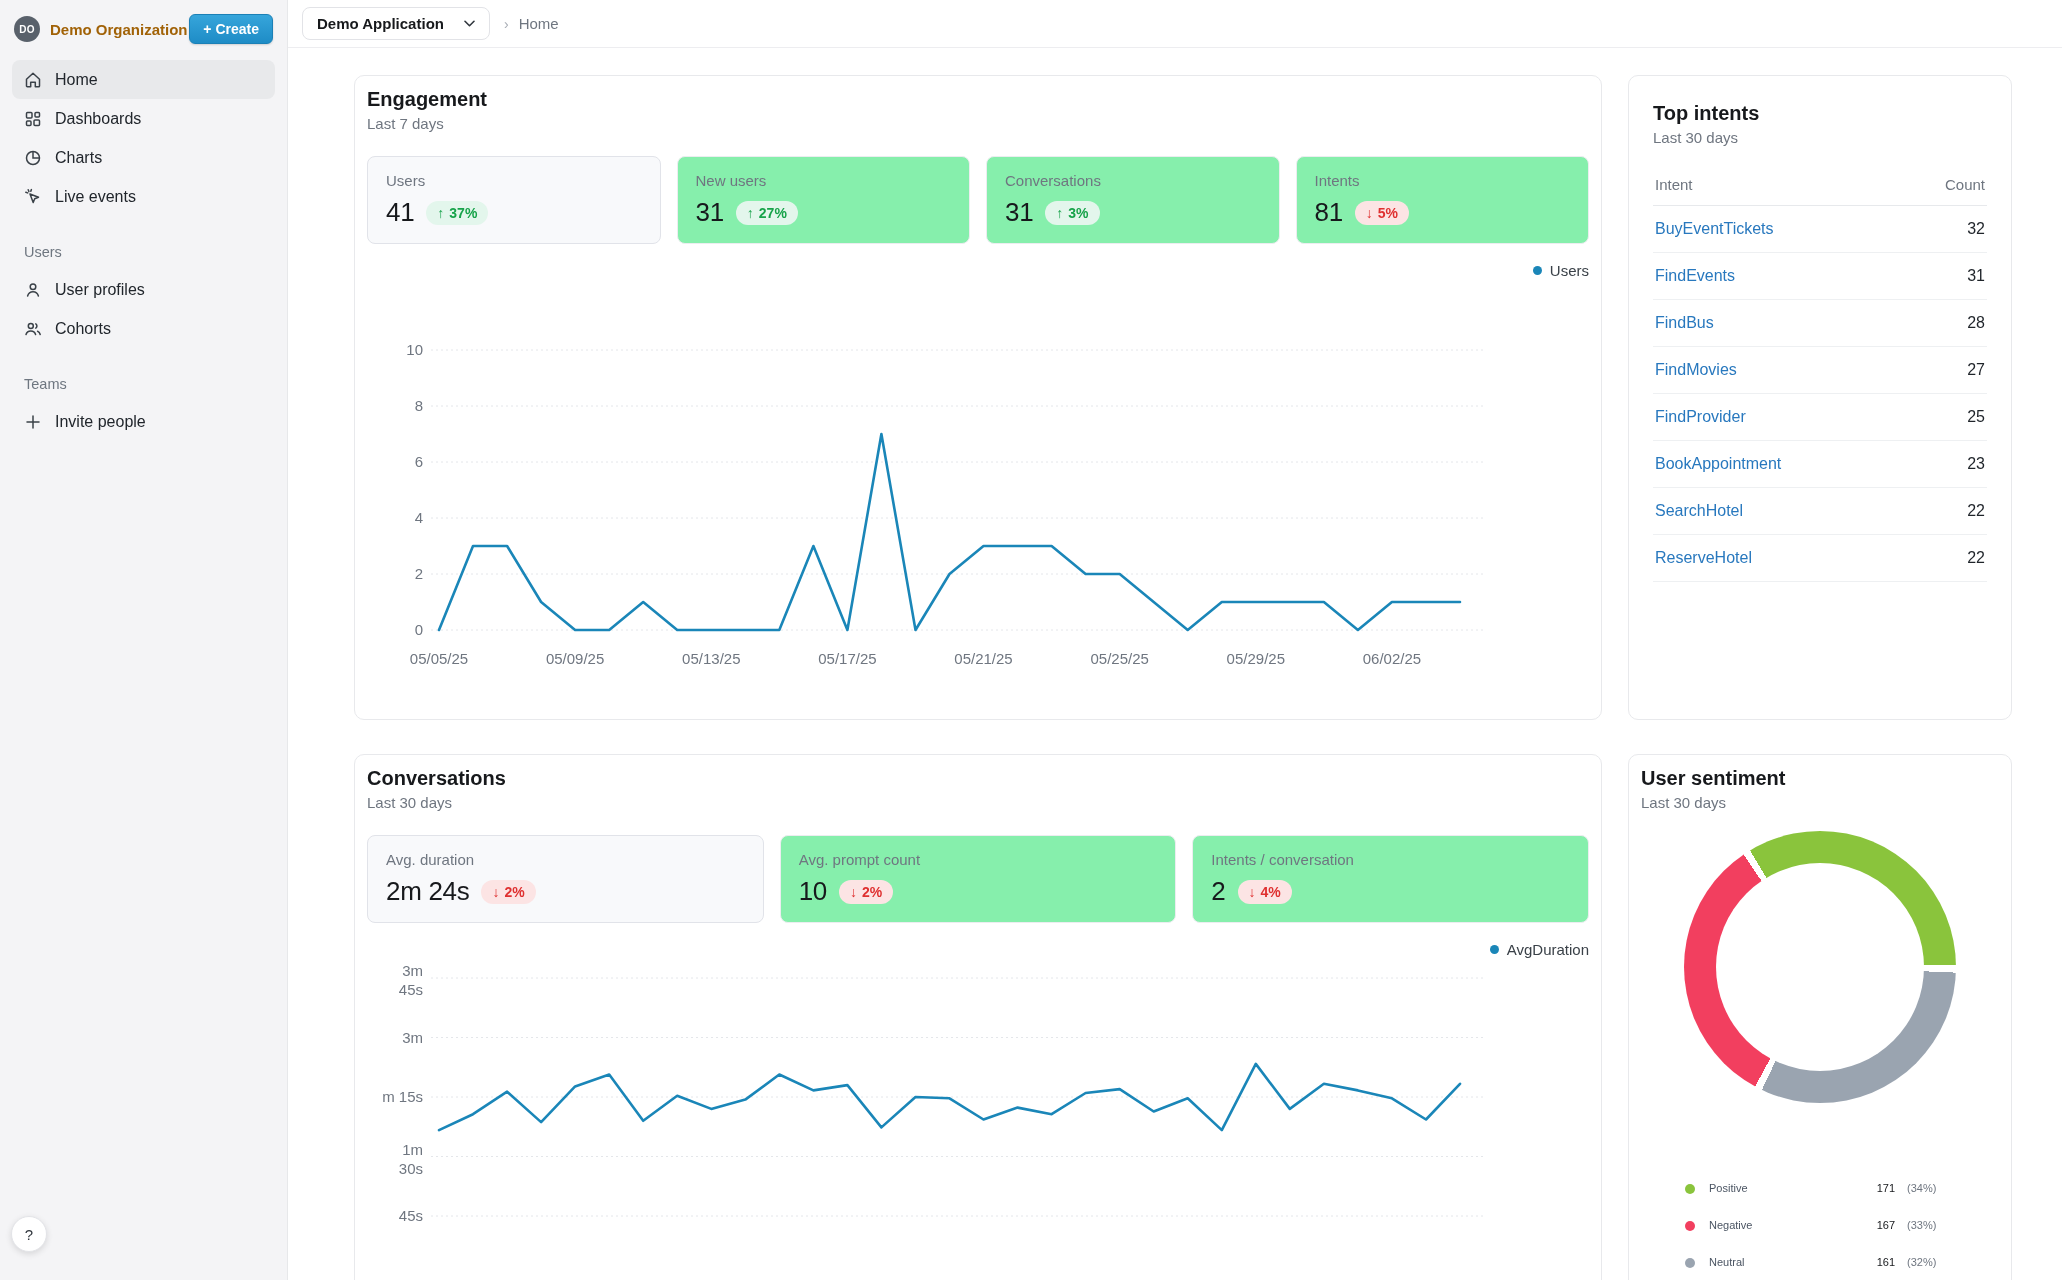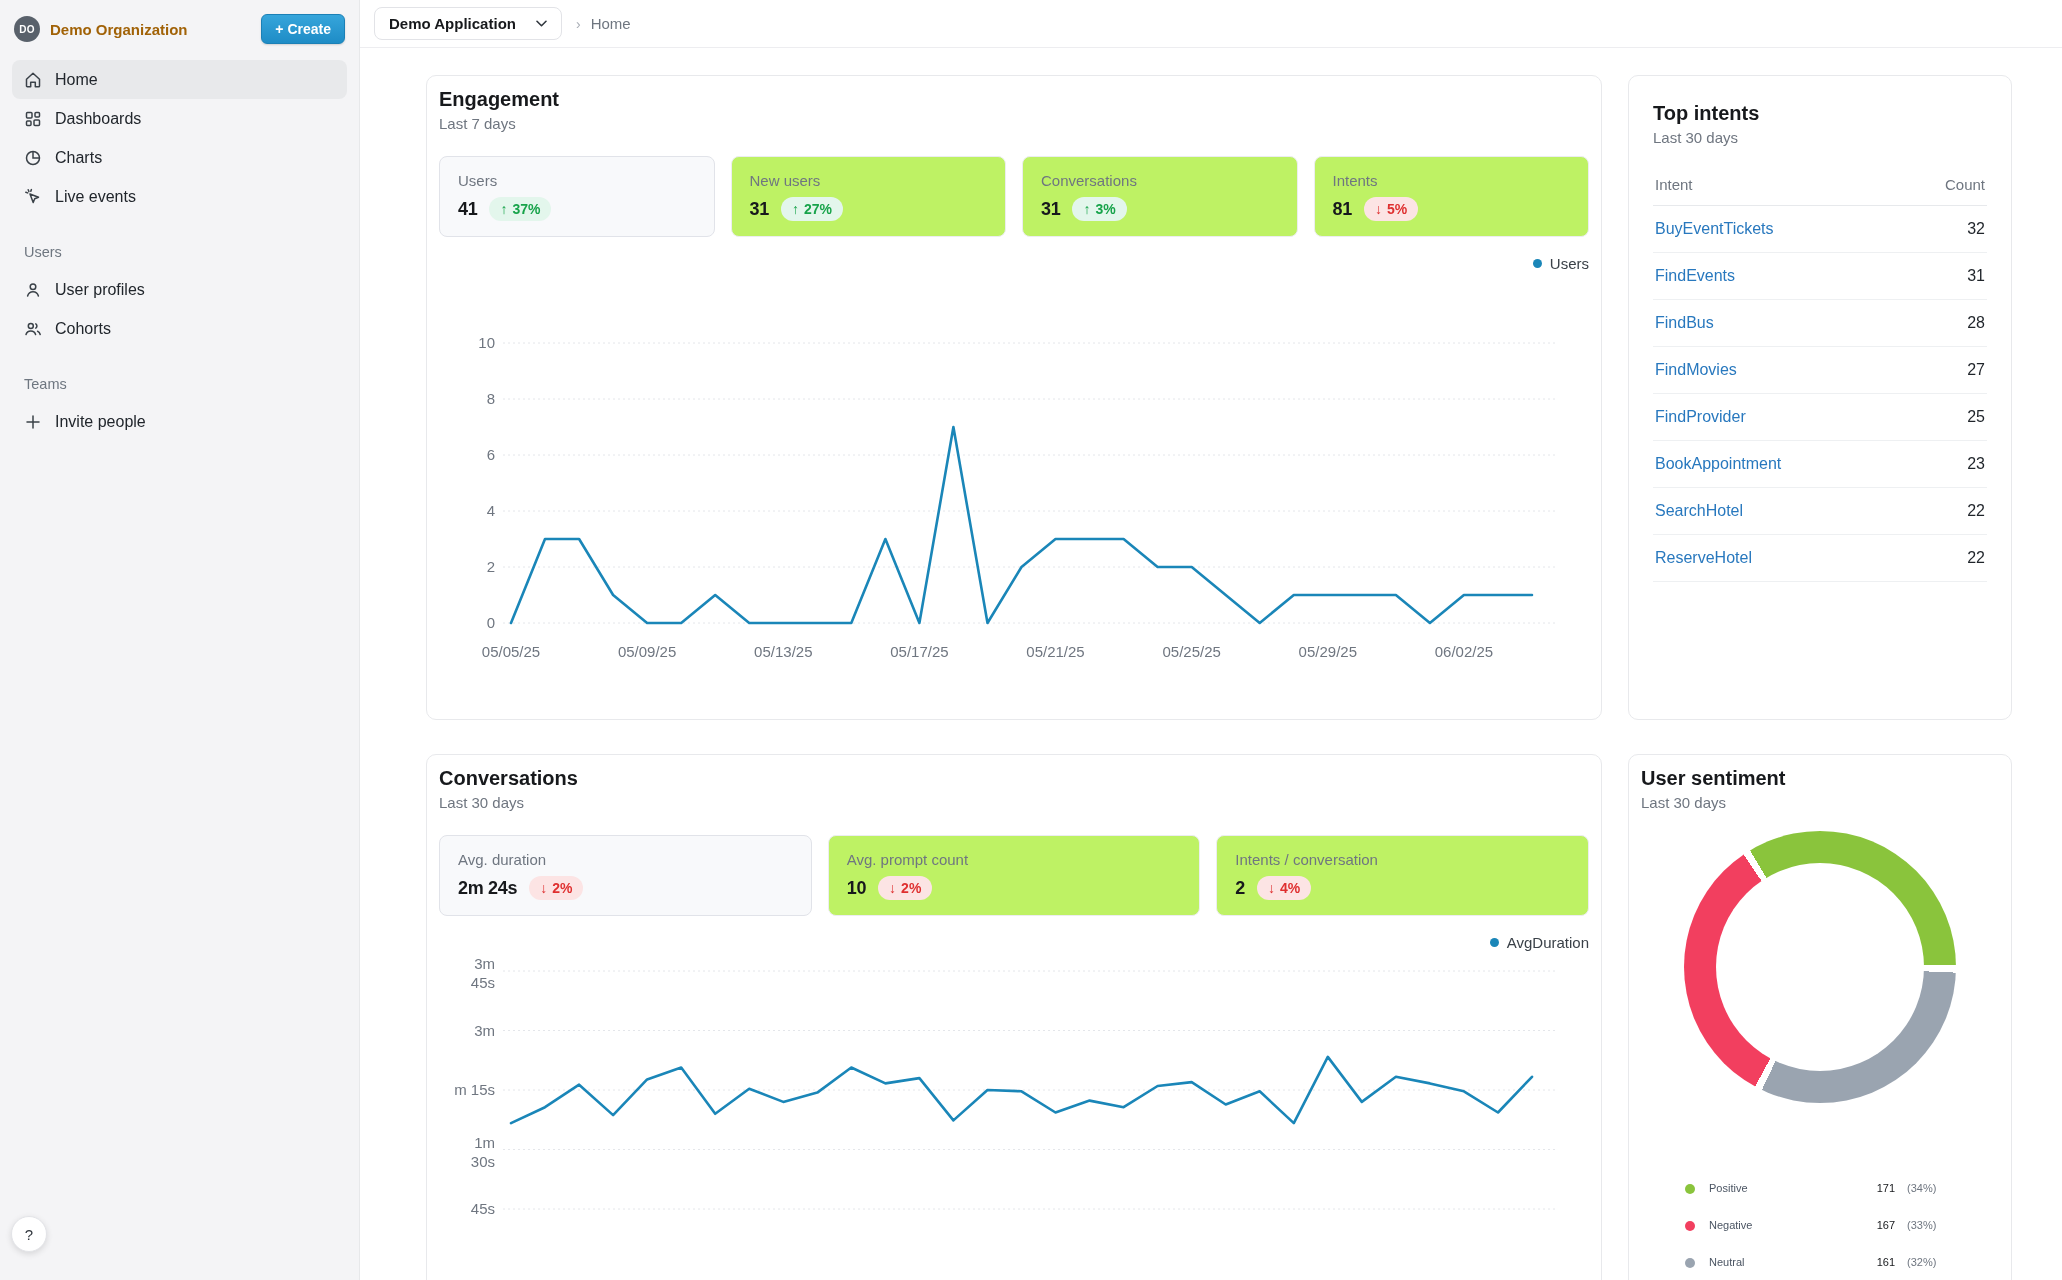--- a/index.html
+++ b/index.html
@@ -1,21 +1,21 @@
 <!DOCTYPE html>
 <html style="--chart-line: #1a86b8; --link-blue: #2878be; --accent-blue: #2596d1; --badge-up-text: #17a34a; --badge-up-bg: #e3f6ec; --badge-down-text: #df3030; --badge-down-bg: #fce4e4; --positive-green: #8ac43c; --negative-red: #f23f5f; --neutral-gray: #9aa4b0;"><head>
 <meta charset="utf-8">
 <style>
   * { margin:0; padding:0; box-sizing:border-box; }
   html,body { width:2062px; height:1280px; overflow:hidden; background:#fff;
     font-family:"Liberation Sans","DejaVu Sans",sans-serif; color:#21262c; }
   body { display:flex; position:relative; }
 
   
-  .sidebar { width:360px; height:100%; background:#f4f4f6; border-right:1px solid #e7e8ea;
+  .sidebar { width:288px; height:100%; background:#f4f4f6; border-right:1px solid #e7e8ea;
     padding:10px 0 0 0; flex-shrink:0; position:relative; }
   .org-row { display:flex; align-items:center; padding:4px 14px 14px 14px; }
   .avatar { width:26px; height:26px; border-radius:50%; background:#59616b; color:#fff;
     font-size:10px; font-weight:700; display:flex; align-items:center; justify-content:center;
     letter-spacing:.3px; flex-shrink:0; }
   .org-name { font-size:15px; font-weight:700; margin-left:10px; flex:1; color:#a16207; }
   .create-btn { background:linear-gradient(#36a5db,#1e8cc6); border:1px solid #1b80b6; color:#fff;
     font-size:14px; font-weight:600; border-radius:6px; padding:6px 13px; cursor:pointer;
     box-shadow:0 1px 2px rgba(0,0,0,.15); font-family:inherit; }
   .nav { padding:2px 12px; }
@@ -40,25 +40,25 @@
   .content { display:flex; gap:26px; padding:27px 50px 0 66px; align-items:flex-start; }
   .col-left { flex:1; min-width:0; }
   .col-right { width:384px; flex-shrink:0; }
 
   .card { background:#fff; border:1px solid #e8e9ec; border-radius:10px; padding:12px; }
   .card + .card { margin-top:34px; }
   .card-title { font-size:20px; font-weight:700; color:#17191c; }
   .card-sub { font-size:15px; color:#6f7680; margin-top:4px; }
 
   .tiles { display:flex; gap:16px; margin-top:24px; }
-  .tile { flex:1; border:1px solid #ecedf0; background:#bef264; border-radius:8px; padding:15px 18px; }
+  .tile { flex:1; border:1px solid #ecedf0; background:#86efac; border-radius:8px; padding:15px 18px; }
   .tile.sel { background:#f8f9fb; border-color:#e1e3e9; }
   .tile-label { font-size:15px; color:#6f7680; }
   .tile-row { display:flex; align-items:center; gap:12px; margin-top:8px; }
-  .tile-value { font-size:18px; font-weight:700; color:#17191c; letter-spacing:-.3px;text-align:center; }
+  .tile-value { font-size:26px; font-weight:400; color:#17191c; letter-spacing:-.3px;text-align:center; }
   .badge { display:inline-flex; align-items:center; gap:5px; border-radius:999px; padding:4px 11px;
     font-size:14px; font-weight:600; }
   .badge.up   { background:var(--badge-up-bg,#e3f6ec);  color:var(--badge-up-text,#17a34a); }
   .badge.down { background:var(--badge-down-bg,#fce4e4); color:var(--badge-down-text,#df3030); }
 
   .legend-row { display:flex; justify-content:flex-end; align-items:center; gap:8px;
     margin-top:16px; height:20px; font-size:15px; color:#3a4148; }
   .legend-dot { width:9px; height:9px; border-radius:50%; background:var(--chart-line,#1a86b8); }
 
   svg.chart { display:block; margin-top:4px; }

